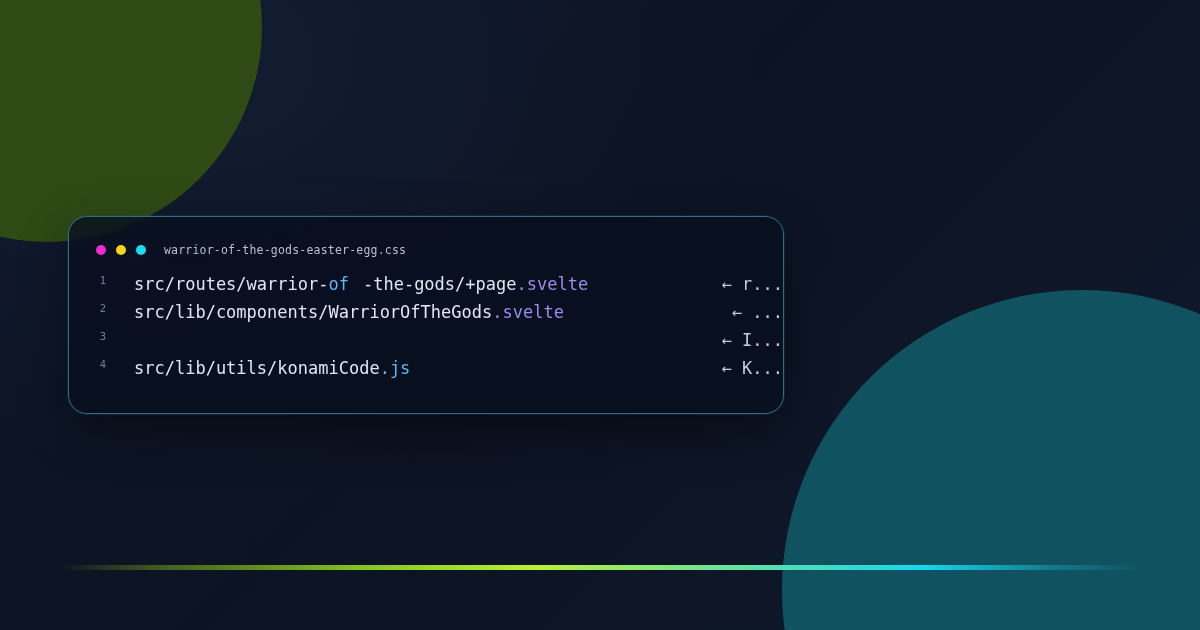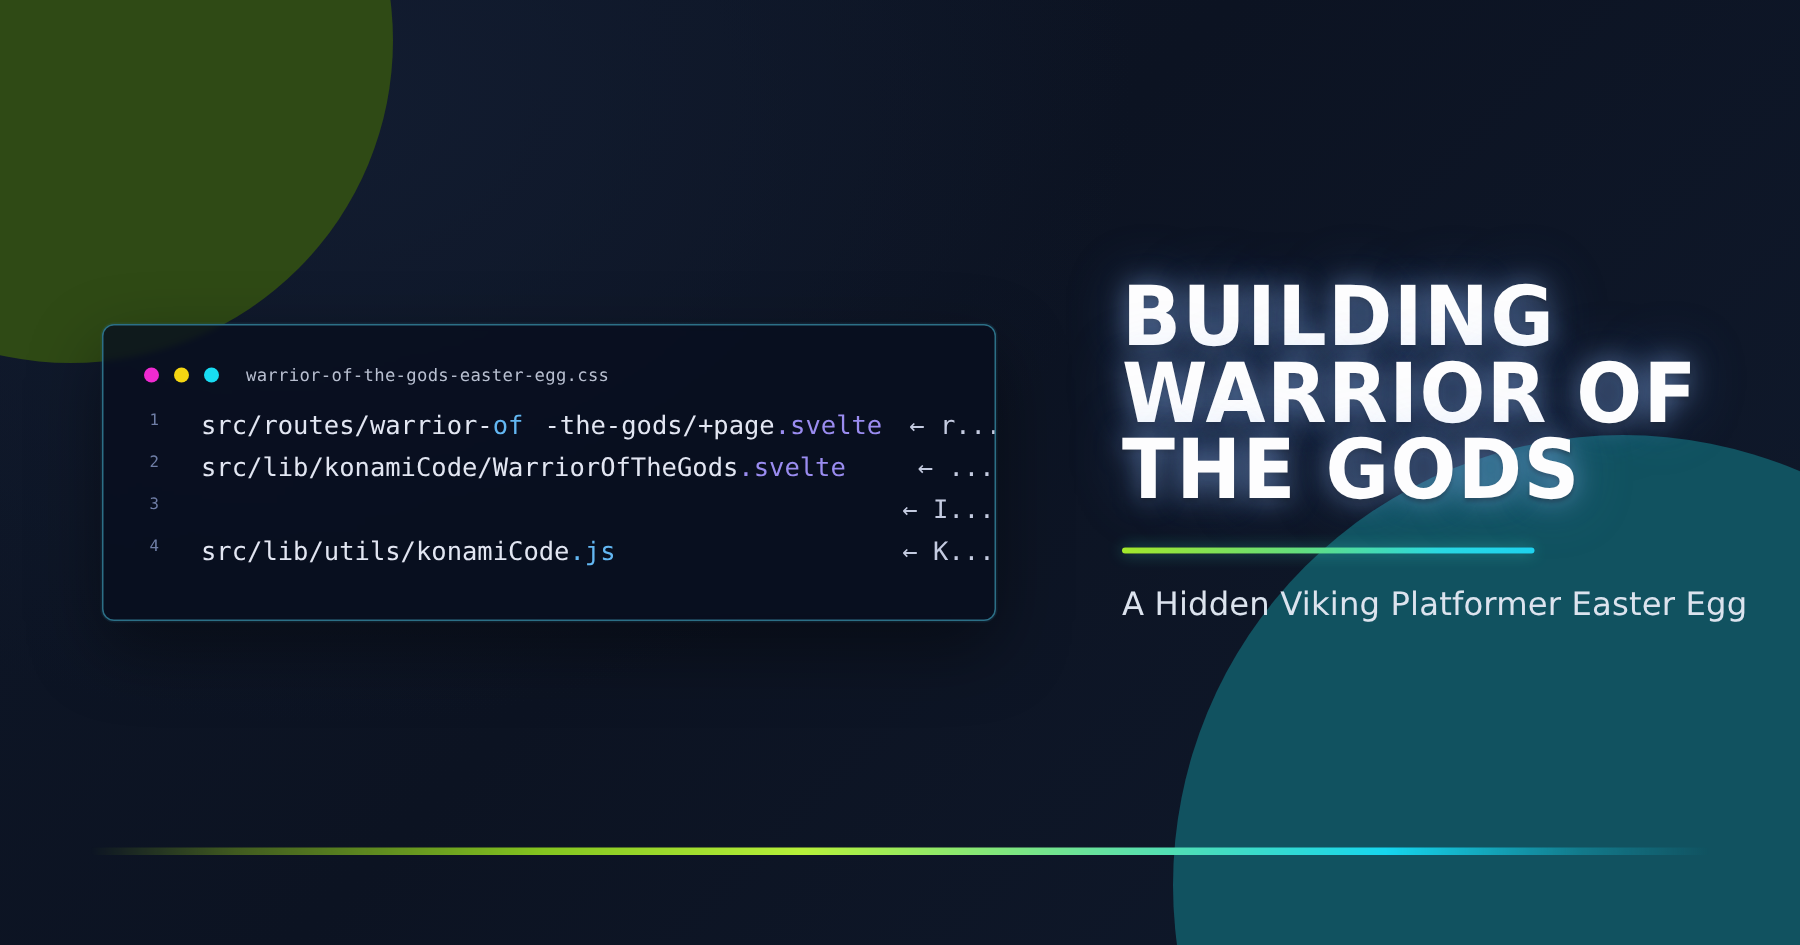--- a/index.html
+++ b/index.html
@@ -51,23 +51,23 @@
       #16d6ef 80%,
       rgba(22,214,239,0.30) 92%,
       rgba(22,214,239,0) 100%);
     filter:blur(0.4px);
   }
 
   
   #code-window {
     position:absolute;
     left:68px; top:216px;
-    width:596px; height:198px;
+    width:716px; height:198px;
     border:1px solid #2c6f86;
-    border-radius:8px;
+    border-radius:19px;
     background:rgba(8,14,30,0.80);
     box-shadow:0 0 0 1px rgba(44,111,134,0.16), 0 18px 48px rgba(0,0,0,0.42);
     overflow:hidden;
     backdrop-filter:blur(2px);
   }
 
   #code-titlebar {
     display:flex; align-items:center;
     gap:9px;
     padding:22px 0 0 27px;
@@ -177,39 +177,30 @@
       <span id="code-filename">warrior-of-the-gods-easter-egg.css</span>
     </div>
     <div id="code-body">
         <div class="code-line">
           <span class="ln">1</span>
           <span class="code-text"><span class="code-text">src/routes/warrior-</span><span class="tok-kw">of</span><span class="code-text">-the-gods/+page</span><span class="tok-ext-svelte">.svelte</span></span>
           <span class="code-comment">← r...</span>
         </div>
         <div class="code-line">
           <span class="ln">2</span>
-          <span class="code-text"><span class="code-text">src/lib/konamiCode/WarriorOfTheGods</span><span class="tok-ext-svelte">.svelte</span></span>
+          <span class="code-text"><span class="code-text">src/lib/components/WarriorOfTheGods</span><span class="tok-ext-svelte">.svelte</span></span>
           <span class="code-comment">← ...</span>
         </div>
         <div class="code-line">
           <span class="ln">3</span>
           <span class="code-comment">← I...</span>
         </div>
         <div class="code-line">
           <span class="ln">4</span>
           <span class="code-text"><span class="code-text">src/lib/utils/konamiCode</span><span class="tok-ext-js">.js</span></span>
           <span class="code-comment">← K...</span>
         </div>
       </div>
   </div>
 
-  <div id="hero">
-    <div id="hero-title">
-        <div>BUILDING</div>
-        <div>WARRIOR OF</div>
-        <div>THE GODS</div>
-      </div>
-    <div id="hero-accent"></div>
-    <div id="hero-subtitle">A Hidden Viking Platformer Easter Egg</div>
-  </div>
 
   <div id="bottom-bar"></div>
 </div>
 
 </body></html>

